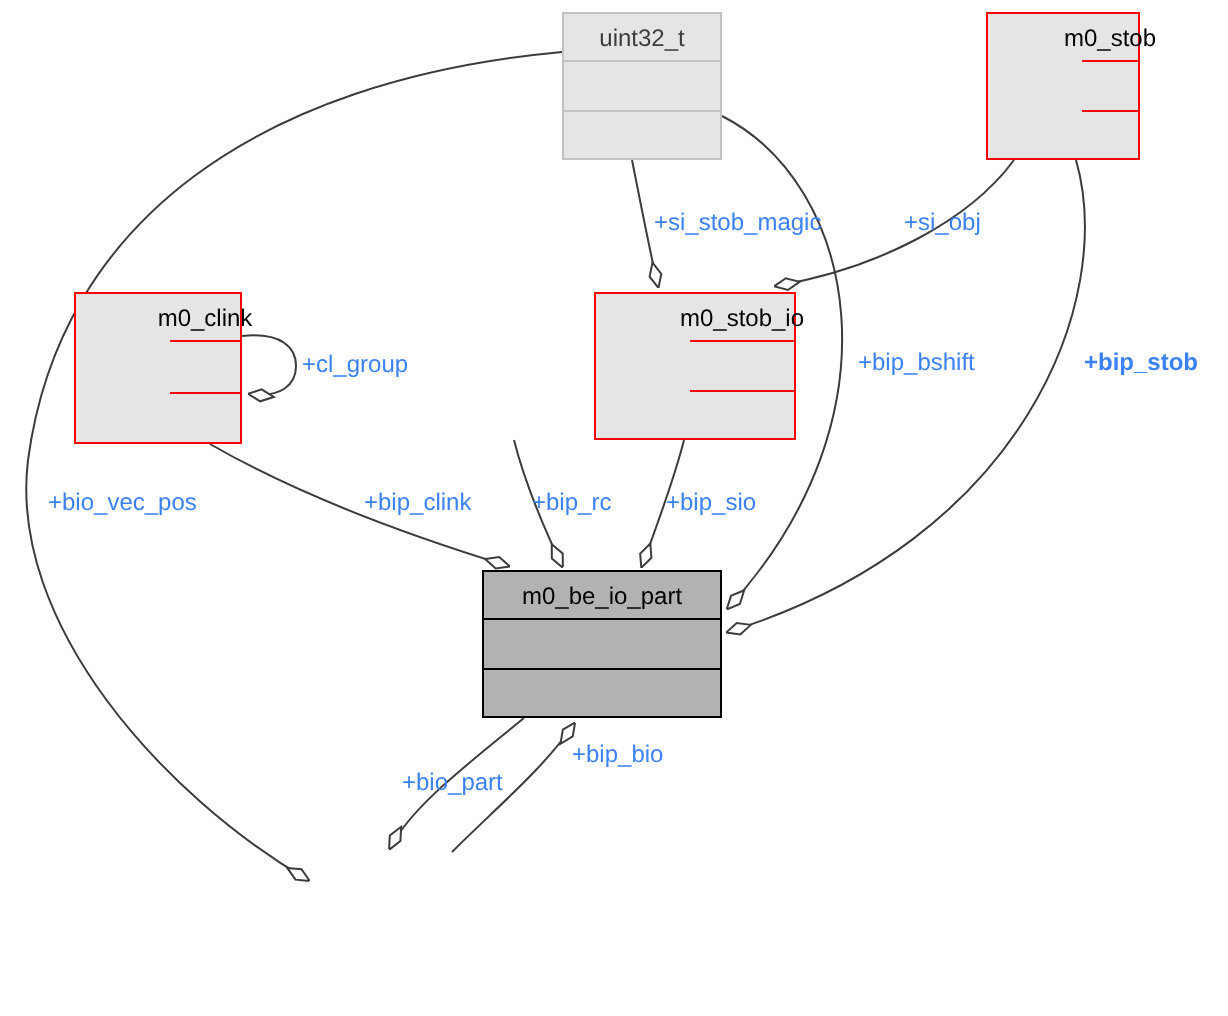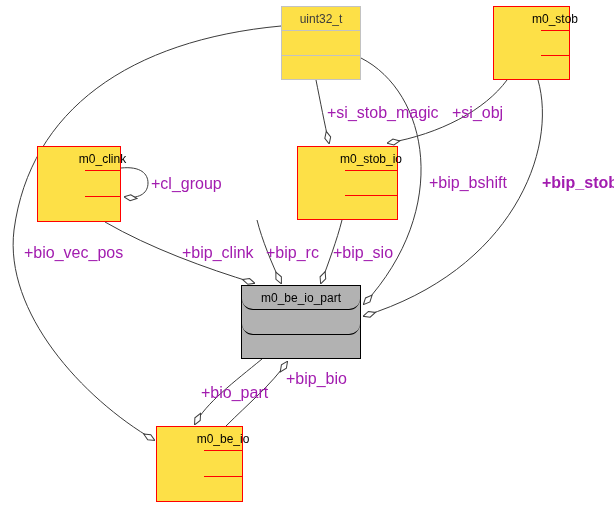--- a/index.html
+++ b/index.html
@@ -1,32 +1,32 @@
 <!DOCTYPE html>
 <html><head>
 <meta charset="utf-8">
 <style>
   * { margin:0; padding:0; box-sizing:border-box; }
   html,body { background:#ffffff; font-family:"Liberation Sans", sans-serif; }
   #canvas { position:relative; width:614px; height:508px; background:#ffffff; overflow:hidden; }
   #edges { position:absolute; left:0; top:0; width:614px; height:508px; }
   .edge { fill:none; stroke:#3c3c3c; stroke-width:1; }
-  .node { position:absolute; display:flex; flex-direction:column; background:#fde047;
+  .node { position:absolute; display:flex; flex-direction:column; background:#e5e5e5;
           border:1px solid #000; font-size:12px; cursor:pointer; }
   .node .t { height:24px; display:flex; align-items:center; justify-content:center;
              border-bottom:1px solid; padding:0 6px; white-space:nowrap; }
   .node .c { flex:1; border-bottom:1px solid; }
   .node .c:last-child { border-bottom:none; }
   .node.red   { border-color:#ff0000; color:#000000;padding-left:47px; }
   .node.red .t, .node.red .c { border-color:#ff0000; }
   .node.gray  { border-color:#c2c2c2; color:#3c3c3c; }
   .node.gray .t, .node.gray .c { border-color:#c2c2c2; }
   .node.main  { border-color:#000000; background:#b2b2b2; color:#000000; }
-  .node.main .t, .node.main .c { border-color:#000000;border-radius:11px; }
-  .edge-label { position:absolute; font-size:16px; color:#a21caf; white-space:nowrap; }
+  .node.main .t, .node.main .c { border-color:#000000; }
+  .edge-label { position:absolute; font-size:12px; color:#3b82f6; white-space:nowrap; }
 </style>
 </head>
 <body>
 
 <div id="canvas">
 
   <svg id="edges" xmlns="http://www.w3.org/2000/svg" width="614" height="508" viewBox="0 0 614 508">
     <defs>
       <marker id="diamond" viewBox="0 0 14 8" refX="13" refY="4" markerWidth="14" markerHeight="8" markerUnits="userSpaceOnUse" orient="auto">
         <polygon points="1,4 7.5,1 14,4 7.5,7" fill="#ffffff" stroke="#3c3c3c" stroke-width="1"></polygon>
@@ -69,25 +69,20 @@
     <div class="c"></div>
     <div class="c"></div>
   </div>
 
   <div class="node main" style="left:241px; top:285px; width:120px; height:74px;">
     <div class="t">m0_be_io_part</div>
     <div class="c"></div>
     <div class="c"></div>
   </div>
 
-  <div class="node red" style="left:156px; top:426px; width:87px; height:76px;">
-    <div class="t">m0_be_io</div>
-    <div class="c"></div>
-    <div class="c"></div>
-  </div>
 
   <span class="edge-label" style="left:327px; top:104px;">+si_stob_magic</span>
   <span class="edge-label" style="left:452px; top:104px;">+si_obj</span>
   <span class="edge-label" style="left:151px; top:175px;">+cl_group</span>
   <span class="edge-label" style="left:429px; top:174px;">+bip_bshift</span>
   <span class="edge-label" style="left:542px; top:174px;font-weight:bold;">+bip_stob</span>
   <span class="edge-label" style="left:24px; top:244px;">+bio_vec_pos</span>
   <span class="edge-label" style="left:182px; top:244px;">+bip_clink</span>
   <span class="edge-label" style="left:266px; top:244px;">+bip_rc</span>
   <span class="edge-label" style="left:333px; top:244px;">+bip_sio</span>

